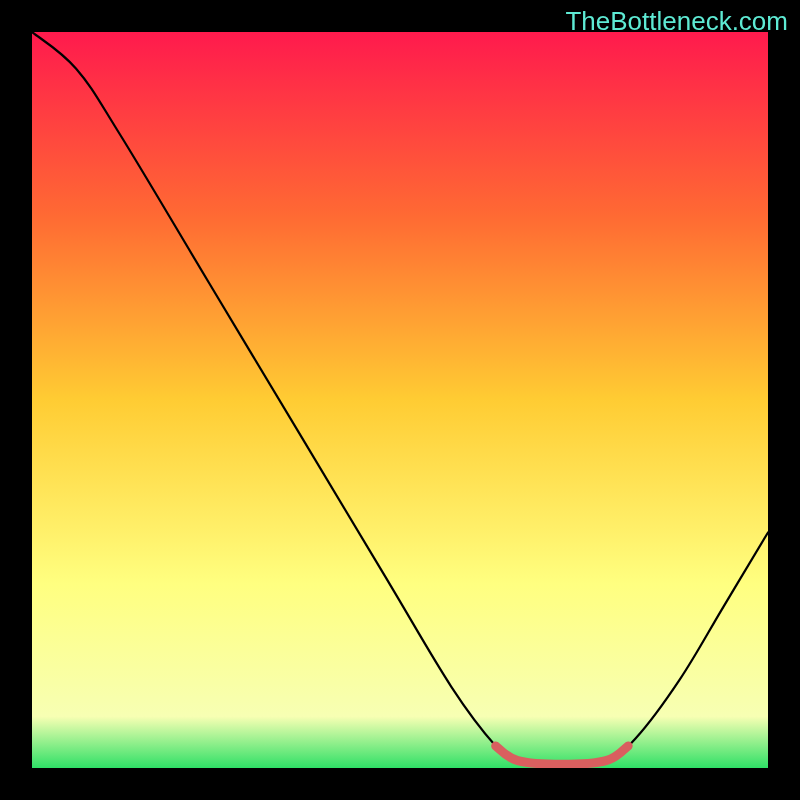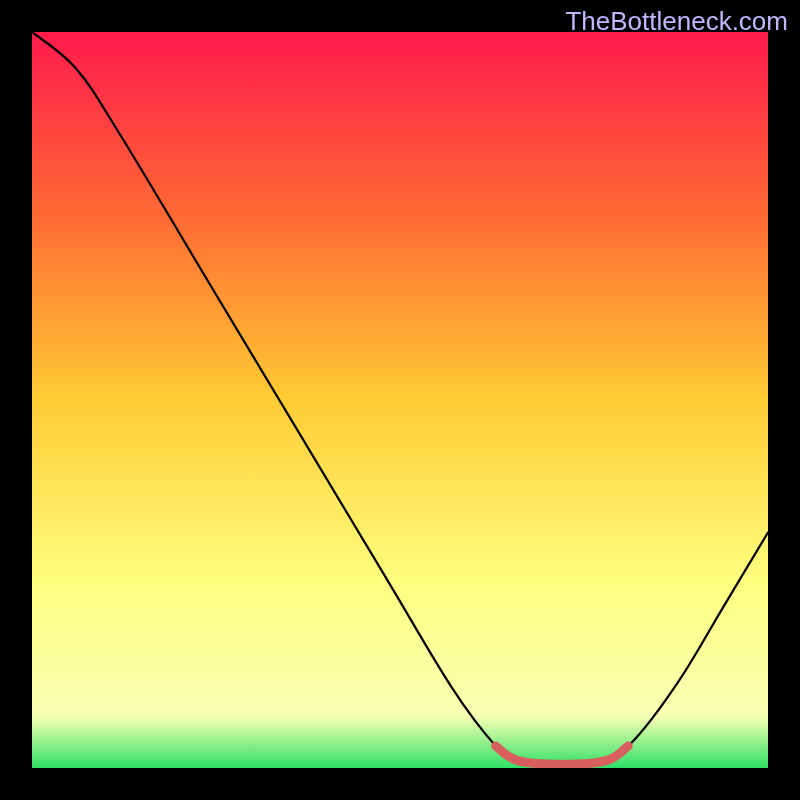--- a/index.html
+++ b/index.html
@@ -5,21 +5,21 @@
   * { margin: 0; padding: 0; box-sizing: border-box; }
   html, body { width: 800px; height: 800px; overflow: hidden; background: #000; }
   .frame { position: relative; width: 800px; height: 800px; background: #000; }
   .watermark {
     position: absolute;
     top: 6px;
     right: 12px;
     font-family: Arial, Helvetica, sans-serif;
     font-size: 26px;
     font-weight: 500;
-    color: #c4b5fd;
+    color: #5eead4;
     letter-spacing: 0px;
     z-index: 10;
   }
   .plot {
     position: absolute;
     left: 32px;
     top: 32px;
     width: 736px;
     height: 736px;
   }

